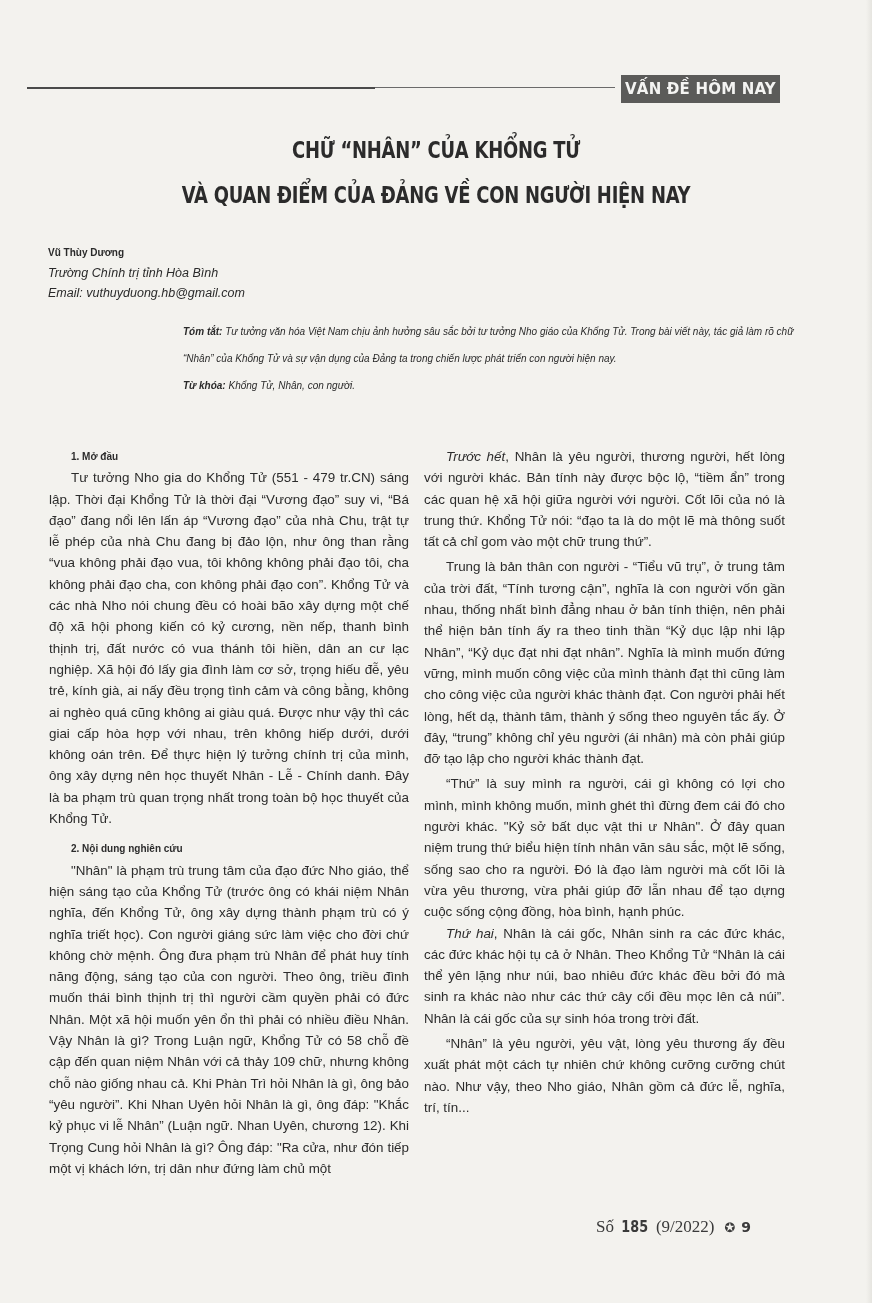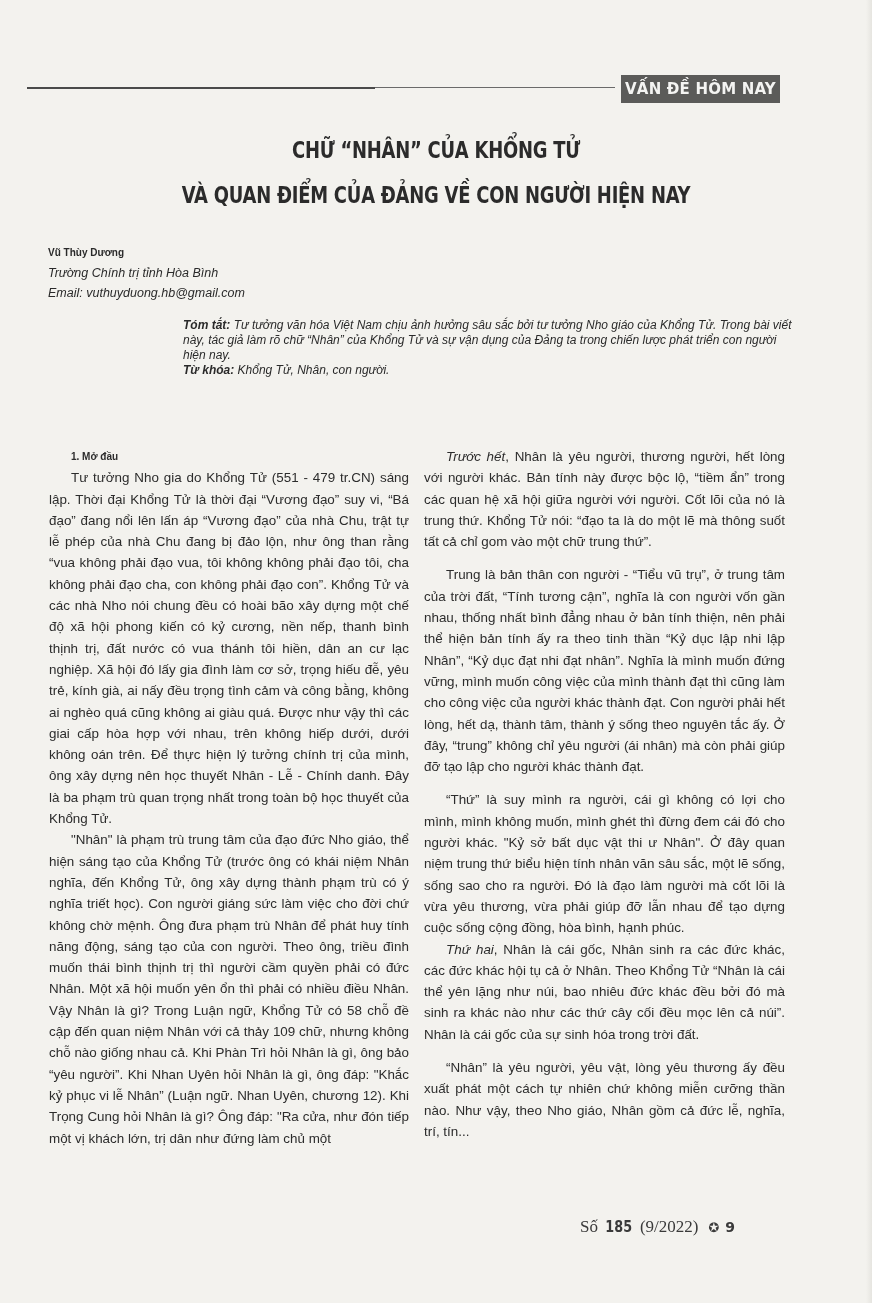--- a/index.html
+++ b/index.html
@@ -49,42 +49,42 @@
   .title .line1 { display: block; }
   .title .line2 { display: block; }
   .author-block {
     position: absolute; left: 48px; top: 243px;
     font-size: 12.5px; line-height: 20px;
   }
   .author-name { font-weight: bold; font-size: 10px; }
   .author-aff, .author-email { font-style: italic; }
   .abstract-block {
     position: absolute; left: 183px; top: 318px; width: 612px;
-    font-size: 12px; line-height: 15px; font-style: italic;
+    font-size: 10px; line-height: 27px; font-style: italic;
   }
   .abstract-block b { font-style: italic; }
   .col {
     position: absolute; top: 446px; width: 360px;
     font-size: 13.4px; line-height: 21.3px;
     text-align: justify;
     color: #2c2c2c;
   }
   .col-left { left: 49px; }
   .col-right { left: 424px; width: 361px; }
   .col p { margin: 0; text-indent: 22px; }
   .col p.noindent { text-indent: 0; }
   .col h3 {
     margin: 0; font-size: 10px; font-weight: bold; line-height: 21.3px;
     text-indent: 22px;
   }
   .col h3.spaced { margin-top: 9px; }
-  .col p.after-gap { margin-top: 12px; }
+  .col p.after-gap { margin-top: 4px; }
   .col i { font-style: italic; }
   .footer {
-    position: absolute; left: 580px; top: 1217px;
+    position: absolute; left: 596px; top: 1217px;
     font-family: "Liberation Serif", serif;
     font-size: 17px; color: #3a3a3a;
     white-space: nowrap;
   }
   .footer .issue-num {
     font-family: "DejaVu Sans", sans-serif;
     font-weight: bold; font-size: 16px;
     display: inline-block; transform: scaleX(0.8);
   }
   .footer .star {
@@ -116,26 +116,27 @@
 </div>
 
 <div class="abstract-block">
   <div><b>Tóm tắt:</b><span> Tư tưởng văn hóa Việt Nam chịu ảnh hưởng sâu sắc bởi tư tưởng Nho giáo của Khổng Tử. Trong bài viết này, tác giả làm rõ chữ “Nhân” của Khổng Tử và sự vận dụng của Đảng ta trong chiến lược phát triển con người hiện nay.</span></div>
   <div><b>Từ khóa:</b><span> Khổng Tử, Nhân, con người.</span></div>
 </div>
 
 <div class="col col-left">
   <h3>1. Mở đầu</h3>
   <p>Tư tưởng Nho gia do Khổng Tử (551 - 479 tr.CN) sáng lập. Thời đại Khổng Tử là thời đại “Vương đạo” suy vi, “Bá đạo” đang nổi lên lấn áp “Vương đạo” của nhà Chu, trật tự lễ phép của nhà Chu đang bị đảo lộn, như ông than rằng “vua không phải đạo vua, tôi không không phải đạo tôi, cha không phải đạo cha, con không phải đạo con”. Khổng Tử và các nhà Nho nói chung đều có hoài bão xây dựng một chế độ xã hội phong kiến có kỷ cương, nền nếp, thanh bình thịnh trị, đất nước có vua thánh tôi hiền, dân an cư lạc nghiệp. Xã hội đó lấy gia đình làm cơ sở, trọng hiếu đễ, yêu trẻ, kính già, ai nấy đều trọng tình cảm và công bằng, không ai nghèo quá cũng không ai giàu quá. Được như vậy thì các giai cấp hòa hợp với nhau, trên không hiếp dưới, dưới không oán trên. Để thực hiện lý tưởng chính trị của mình, ông xây dựng nên học thuyết Nhân - Lễ - Chính danh. Đây là ba phạm trù quan trọng nhất trong toàn bộ học thuyết của Khổng Tử.</p>
+  <h3 class="spaced">2. Nội dung nghiên cứu</h3>
   <p>"Nhân" là phạm trù trung tâm của đạo đức Nho giáo, thể hiện sáng tạo của Khổng Tử (trước ông có khái niệm Nhân nghĩa, đến Khổng Tử, ông xây dựng thành phạm trù có ý nghĩa triết học). Con người giáng sức làm việc cho đời chứ không chờ mệnh. Ông đưa phạm trù Nhân để phát huy tính năng động, sáng tạo của con người. Theo ông, triều đình muốn thái bình thịnh trị thì người cầm quyền phải có đức Nhân. Một xã hội muốn yên ổn thì phải có nhiều điều Nhân. Vậy Nhân là gì? Trong Luận ngữ, Khổng Tử có 58 chỗ đề cập đến quan niệm Nhân với cả thảy 109 chữ, nhưng không chỗ nào giống nhau cả. Khi Phàn Trì hỏi Nhân là gì, ông bảo “yêu người”. Khi Nhan Uyên hỏi Nhân là gì, ông đáp: "Khắc kỷ phục vi lễ Nhân” (Luận ngữ. Nhan Uyên, chương 12). Khi Trọng Cung hỏi Nhân là gì? Ông đáp: "Ra cửa, như đón tiếp một vị khách lớn, trị dân như đứng làm chủ một</p>
 </div>
 
 <div class="col col-right">
   <p><i>Trước hết</i><span>, Nhân là yêu người, thương người, hết lòng với người khác. Bản tính này được bộc lộ, “tiềm ẩn” trong các quan hệ xã hội giữa người với người. Cốt lõi của nó là trung thứ. Khổng Tử nói: “đạo ta là do một lẽ mà thông suốt tất cả chỉ gom vào một chữ trung thứ”.</span></p>
   <p class="after-gap">Trung là bản thân con người - “Tiểu vũ trụ”, ở trung tâm của trời đất, “Tính tương cận”, nghĩa là con người vốn gần nhau, thống nhất bình đẳng nhau ở bản tính thiện, nên phải thể hiện bản tính ấy ra theo tinh thần “Kỷ dục lập nhi lập Nhân”, “Kỷ dục đạt nhi đạt nhân”. Nghĩa là mình muốn đứng vững, mình muốn công việc của mình thành đạt thì cũng làm cho công việc của người khác thành đạt. Con người phải hết lòng, hết dạ, thành tâm, thành ý sống theo nguyên tắc ấy. Ở đây, “trung” không chỉ yêu người (ái nhân) mà còn phải giúp đỡ tạo lập cho người khác thành đạt.</p>
   <p class="after-gap">“Thứ” là suy mình ra người, cái gì không có lợi cho mình, mình không muốn, mình ghét thì đừng đem cái đó cho người khác. "Kỷ sở bất dục vật thi ư Nhân". Ở đây quan niệm trung thứ biểu hiện tính nhân văn sâu sắc, một lẽ sống, sống sao cho ra người. Đó là đạo làm người mà cốt lõi là vừa yêu thương, vừa phải giúp đỡ lẫn nhau để tạo dựng cuộc sống cộng đồng, hòa bình, hạnh phúc.</p>
   <p><i>Thứ hai</i><span>, Nhân là cái gốc, Nhân sinh ra các đức khác, các đức khác hội tụ cả ở Nhân. Theo Khổng Tử “Nhân là cái thể yên lặng như núi, bao nhiêu đức khác đều bởi đó mà sinh ra khác nào như các thứ cây cối đều mọc lên cả núi”. Nhân là cái gốc của sự sinh hóa trong trời đất.</span></p>
-  <p class="after-gap">“Nhân” là yêu người, yêu vật, lòng yêu thương ấy đều xuất phát một cách tự nhiên chứ không miễn cưỡng thần nào. Như vậy, theo Nho giáo, Nhân gồm cả đức lễ, nghĩa, trí, tín...</p>
+  <p class="after-gap">“Nhân” là yêu người, yêu vật, lòng yêu thương ấy đều xuất phát một cách tự nhiên chứ không cưỡng cưỡng chút nào. Như vậy, theo Nho giáo, Nhân gồm cả đức lễ, nghĩa, trí, tín...</p>
 </div>
 
 <div class="footer">
   <span>Số </span><span class="issue-num">185</span><span> (9/2022)</span><span class="star">✪</span><span class="page-num">9</span>
 </div>
 
 </body></html>

